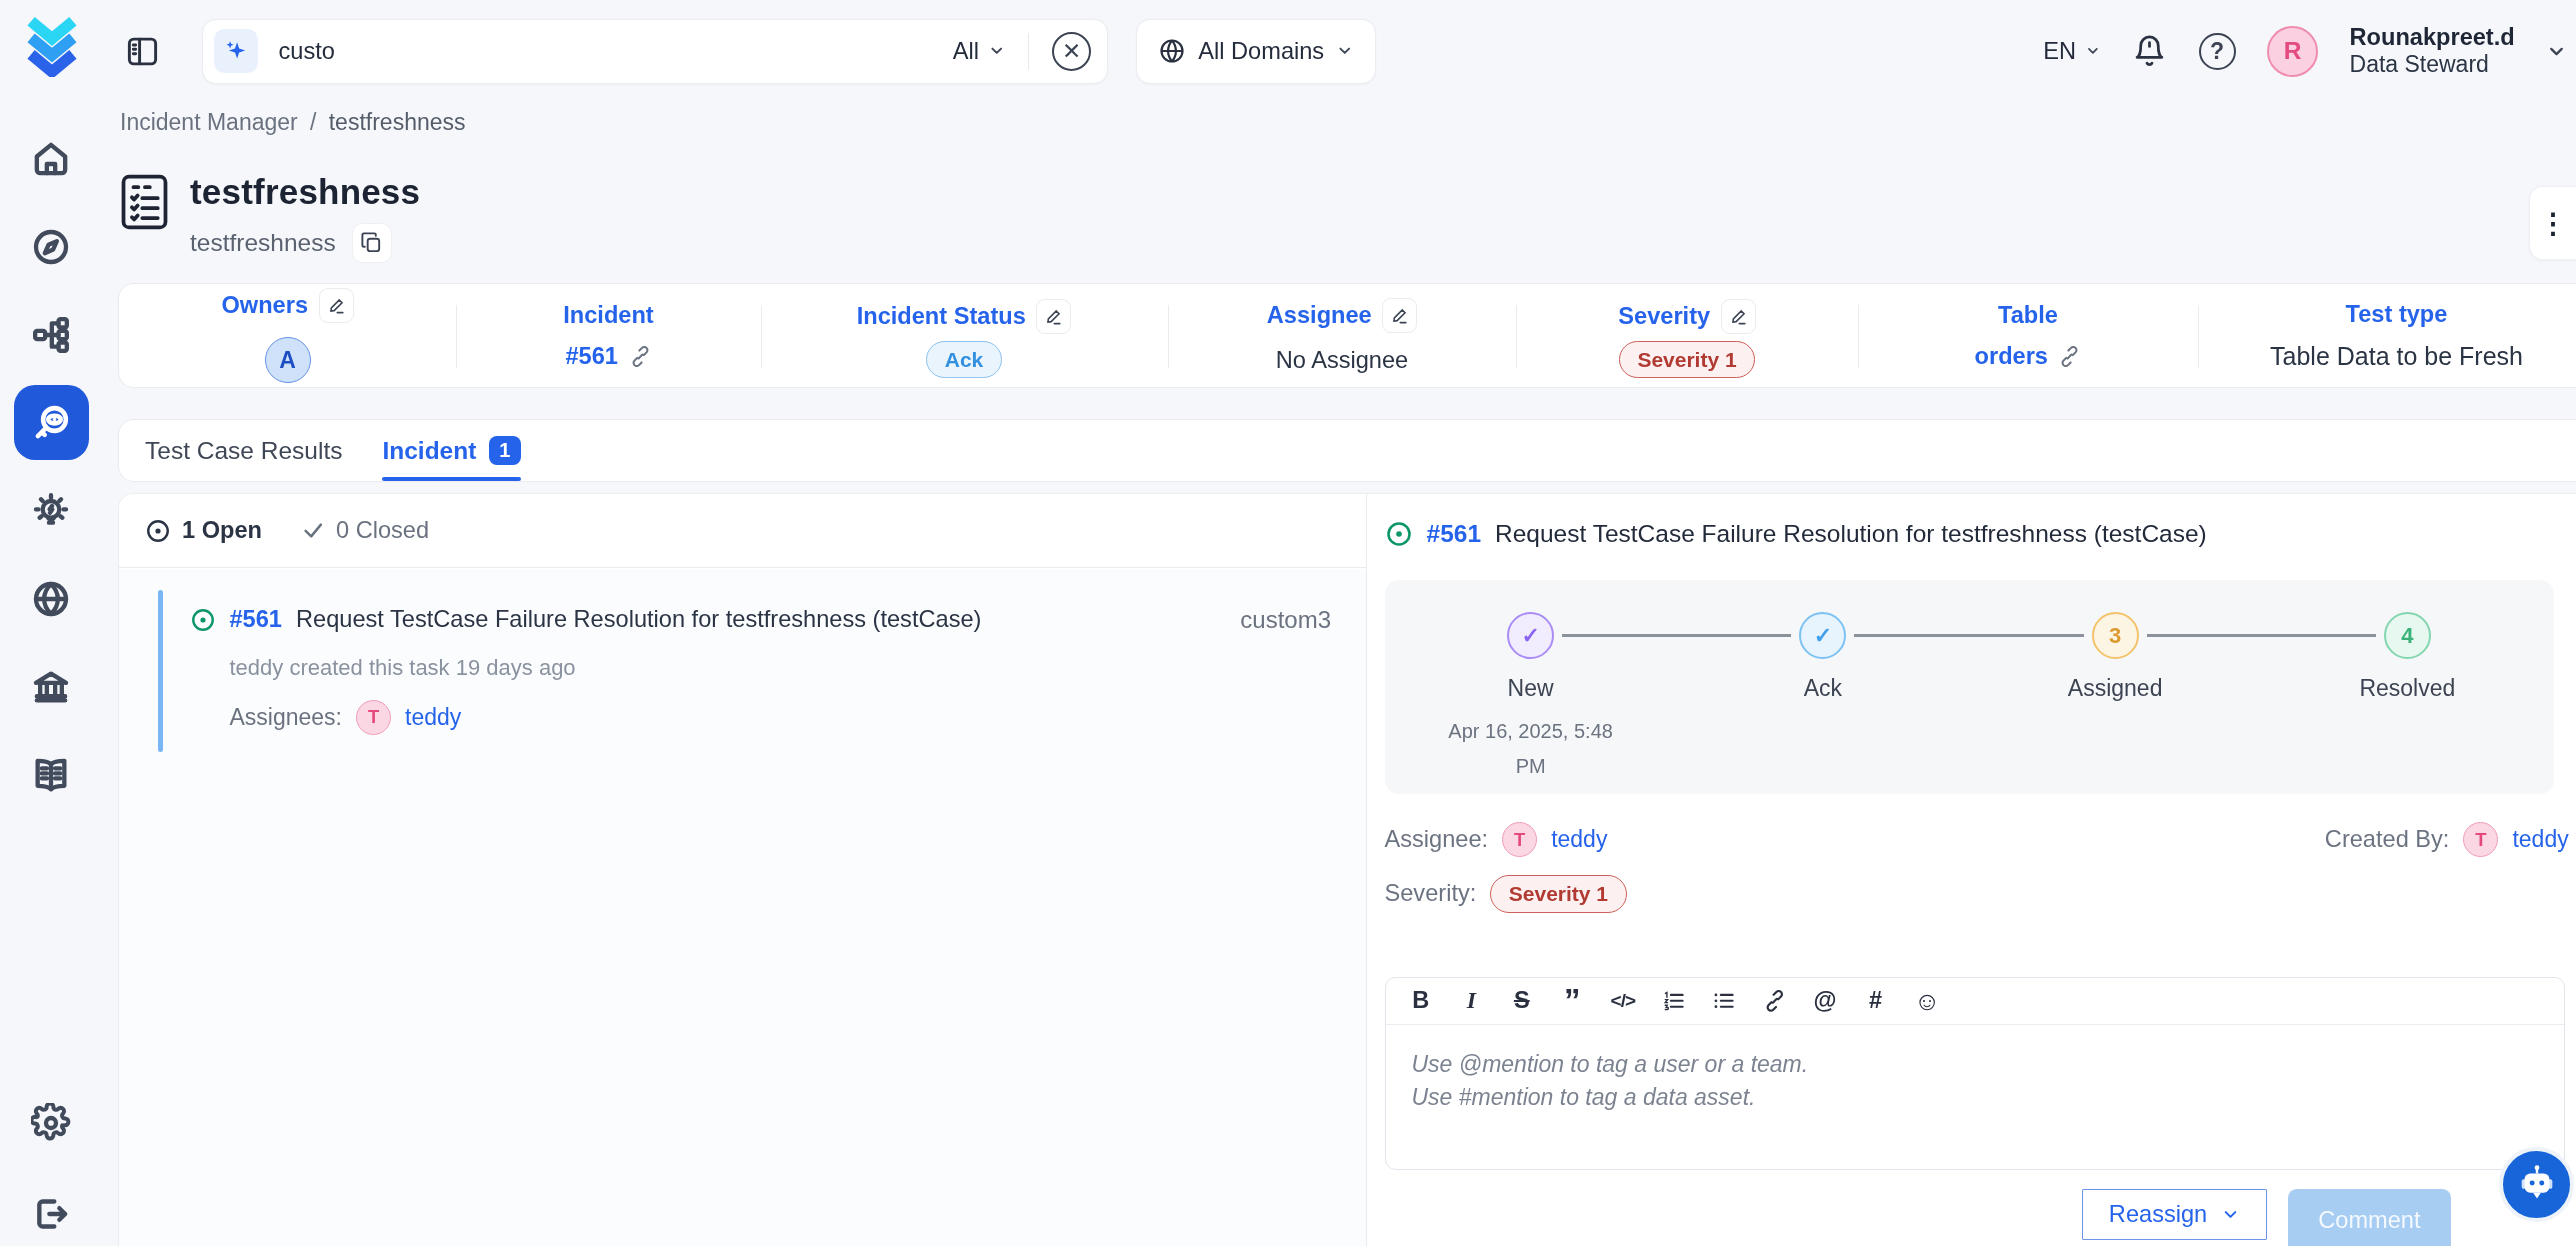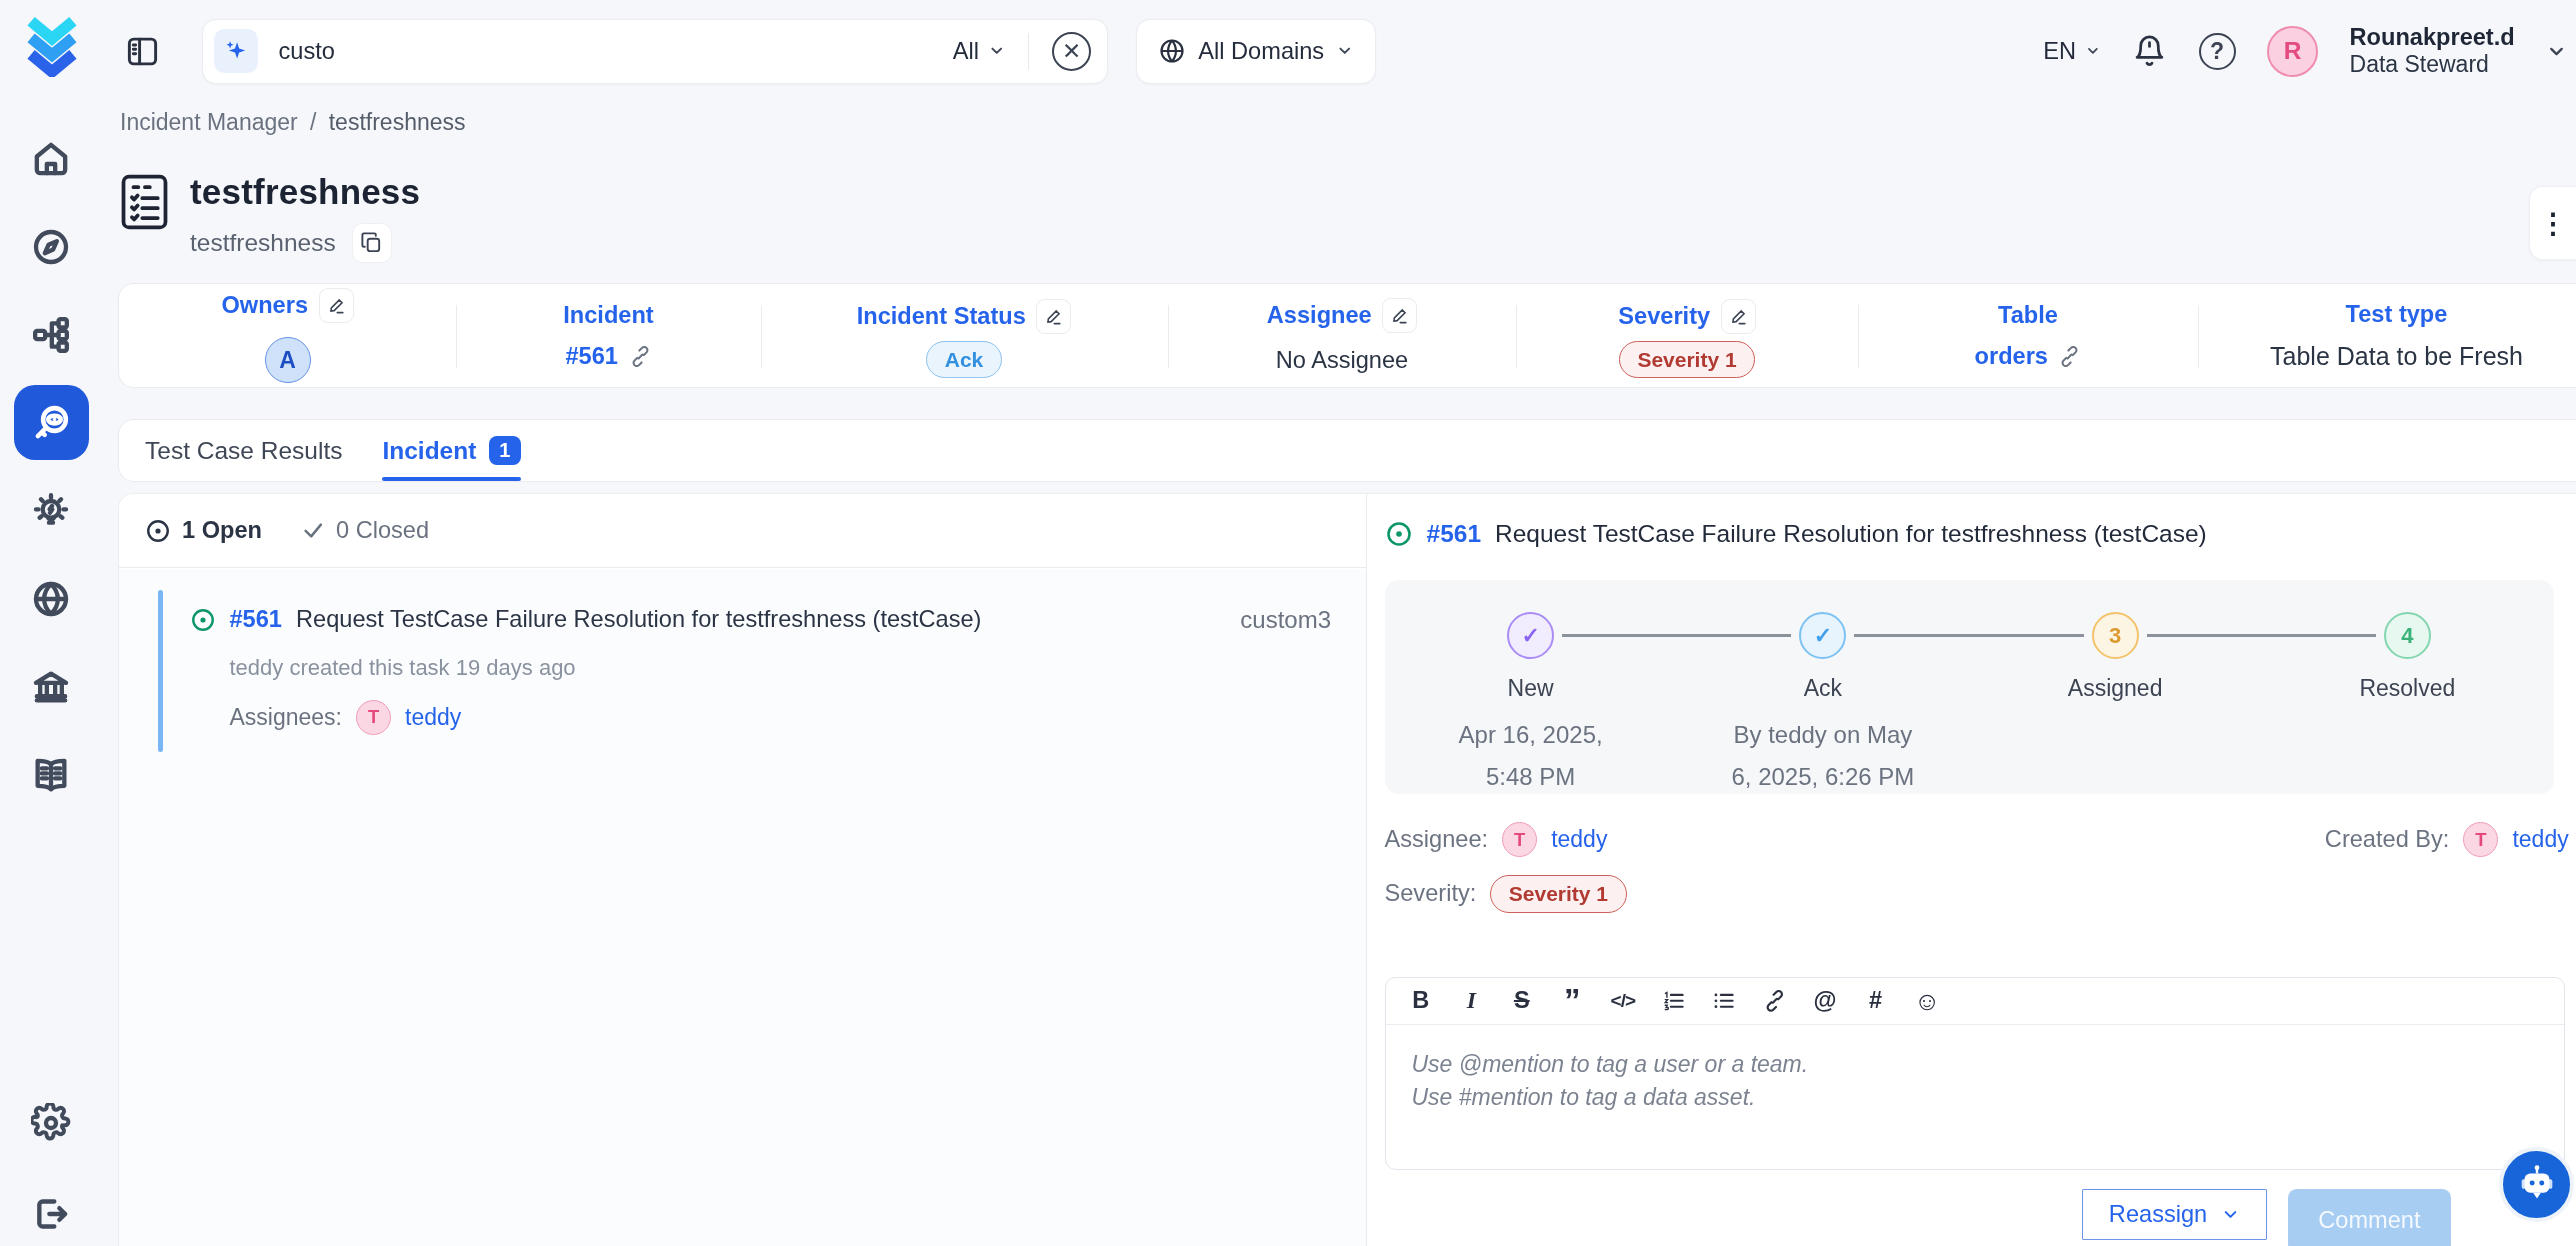--- a/index.html
+++ b/index.html
@@ -91,21 +91,21 @@
 
   
   .detail-head{display:flex;align-items:center;gap:14px;height:35px}
   .detail-id{font-size:24.5px;font-weight:600;color:#2563eb}
   .detail-title{font-size:24.5px;font-weight:500;color:#232b3b}
   .timeline-card{margin-top:29px;width:1169px;height:214px;background:#f6f7f9;border-radius:14px;position:relative}
   .steps{display:flex;padding-top:32px}
   .step{width:25%;display:flex;flex-direction:column;align-items:center}
   .step-circle{width:47px;height:47px;border-radius:50%;display:flex;align-items:center;justify-content:center;font-size:22px;font-weight:600;background:#fff}
   .step-label{margin-top:15.8px;font-size:23px;font-weight:500;color:#3c4352}
-  .step-sub{margin-top:12.3px;font-size:24px;color:#6b7380;text-align:center;max-width:184px;line-height:1.75}
+  .step-sub{margin-top:12.3px;font-size:20px;color:#6b7380;text-align:center;max-width:184px;line-height:1.75}
   .c-purple{border:2.6px solid #a98df5;background:#f2edfe;color:#8a63f0}
   .c-blue{border:2.6px solid #7cc2f2;background:#e8f4fd;color:#42a0ea}
   .c-orange{border:2.6px solid #f3c36b;background:#fdf5e4;color:#dd9a2f}
   .c-green{border:2.6px solid #83d6af;background:#e7f8f0;color:#3bb279}
   .connector{position:absolute;top:54px;height:2.6px;background:#8c929b}
   .conn1{left:calc(12.5% + 31.5px);width:calc(25% - 63px)}
   .conn2{left:calc(37.5% + 31.5px);width:calc(25% - 63px)}
   .conn3{left:calc(62.5% + 31.5px);width:calc(25% - 63px)}
 
   .kv-row{margin-top:28px;display:flex;align-items:center;font-size:23.6px;color:#6c7482}
@@ -457,21 +457,20 @@
       <div class="connector conn3"></div>
       <div class="steps">
         <div class="step">
           <div class="step-circle c-purple">✓</div>
           <div class="step-label">New</div>
           <div class="step-sub">Apr 16, 2025, 5:48 PM</div>
         </div>
         <div class="step">
           <div class="step-circle c-blue">✓</div>
           <div class="step-label">Ack</div>
-          <div class="step-sub">By teddy on May 6, 2025, 6:26 PM</div>
         </div>
         <div class="step">
           <div class="step-circle c-orange">3</div>
           <div class="step-label">Assigned</div>
           <div class="step-sub"></div>
         </div>
         <div class="step">
           <div class="step-circle c-green">4</div>
           <div class="step-label">Resolved</div>
           <div class="step-sub"></div>

